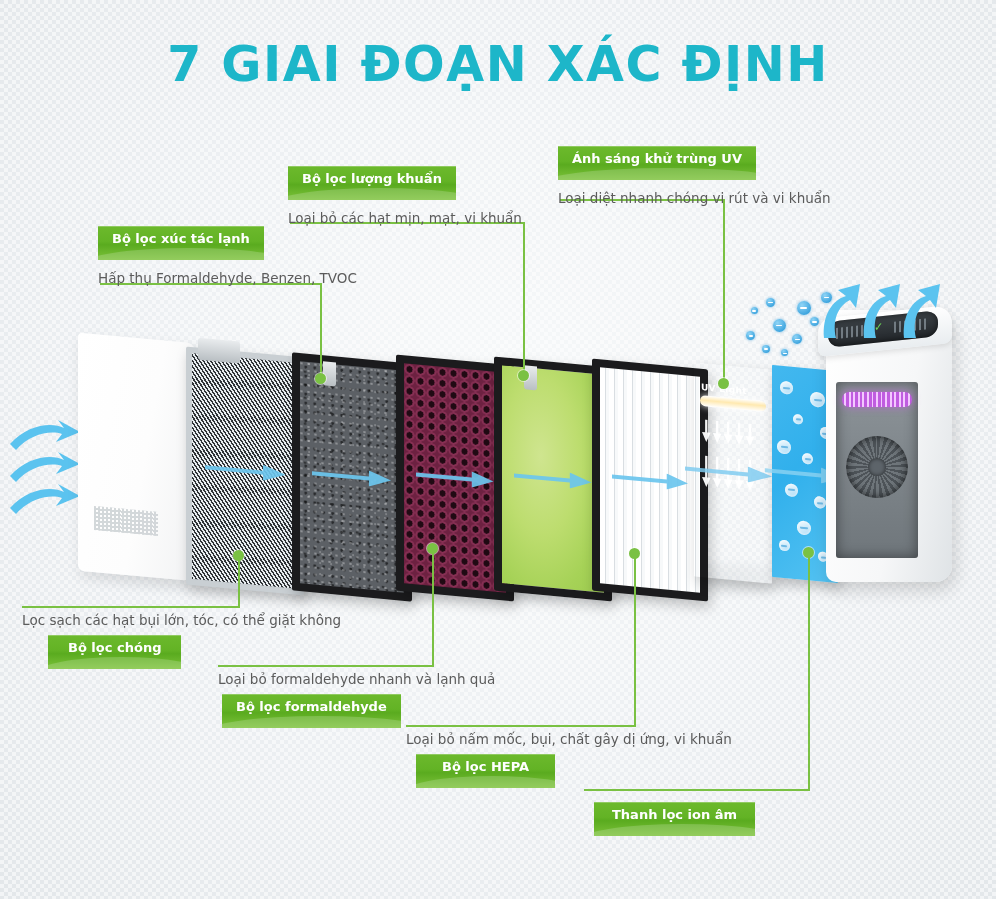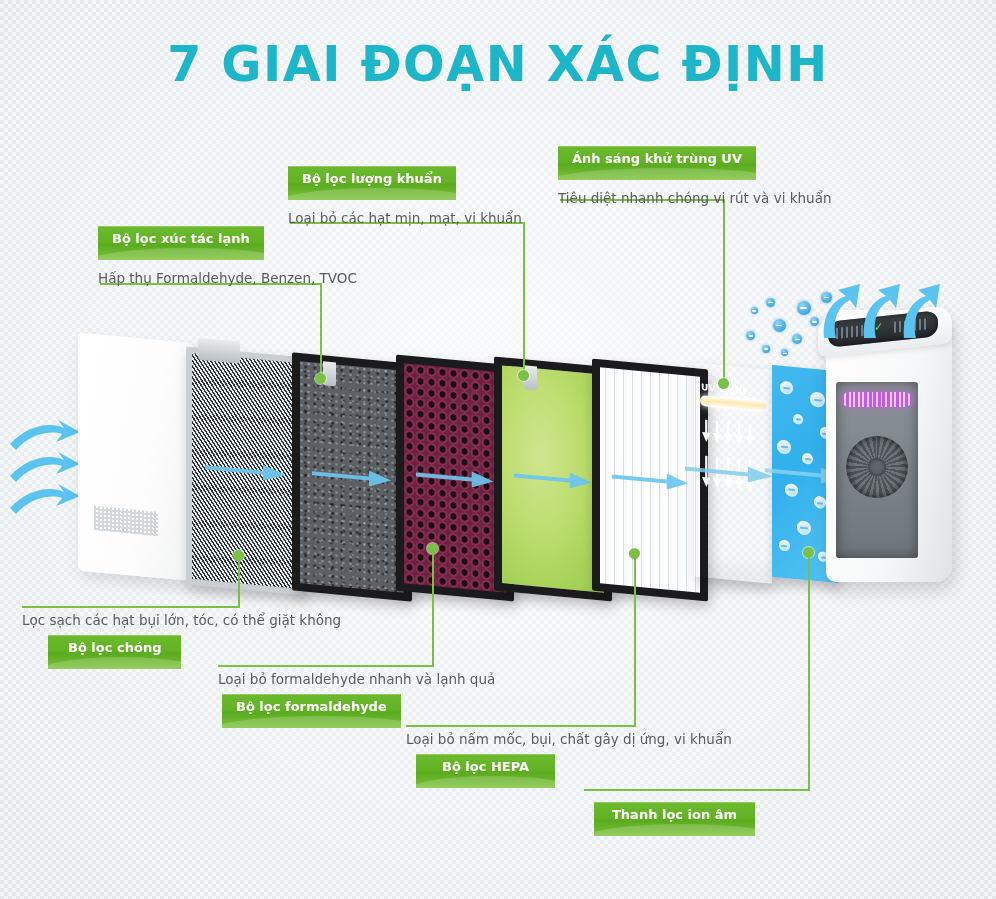--- a/index.html
+++ b/index.html
@@ -396,21 +396,21 @@
     <div class="desc" style="margin-top:6px;">Hấp thụ Formaldehyde, Benzen, TVOC</div>
   </div>
 
   <div class="callout" style="left:288px;top:166px;">
     <div class="badge">Bộ lọc lượng khuẩn</div>
     <div class="desc" style="margin-top:6px;">Loại bỏ các hạt mịn, mạt, vi khuẩn</div>
   </div>
 
   <div class="callout" style="left:558px;top:146px;">
     <div class="badge">Ánh sáng khử trùng UV</div>
-    <div class="desc" style="margin-top:6px;">Tiêu diệt nhanh chóng vi rút và vi khuẩn</div>
+    <div class="desc" style="margin-top:6px;">Loại diệt nhanh chóng vi rút và vi khuẩn</div>
   </div>
 
   <div class="callout" style="left:22px;top:612px;">
     <div class="desc">Lọc sạch các hạt bụi lớn, tóc, có thể giặt không</div>
     <div class="badge" style="margin-top:7px;margin-left:26px;padding-left:20px;padding-right:20px;">Bộ lọc chóng</div>
   </div>
 
   <div class="callout" style="left:218px;top:671px;">
     <div class="desc">Loại bỏ formaldehyde nhanh và lạnh quả</div>
     <div class="badge" style="margin-top:7px;margin-left:4px;">Bộ lọc formaldehyde</div>

